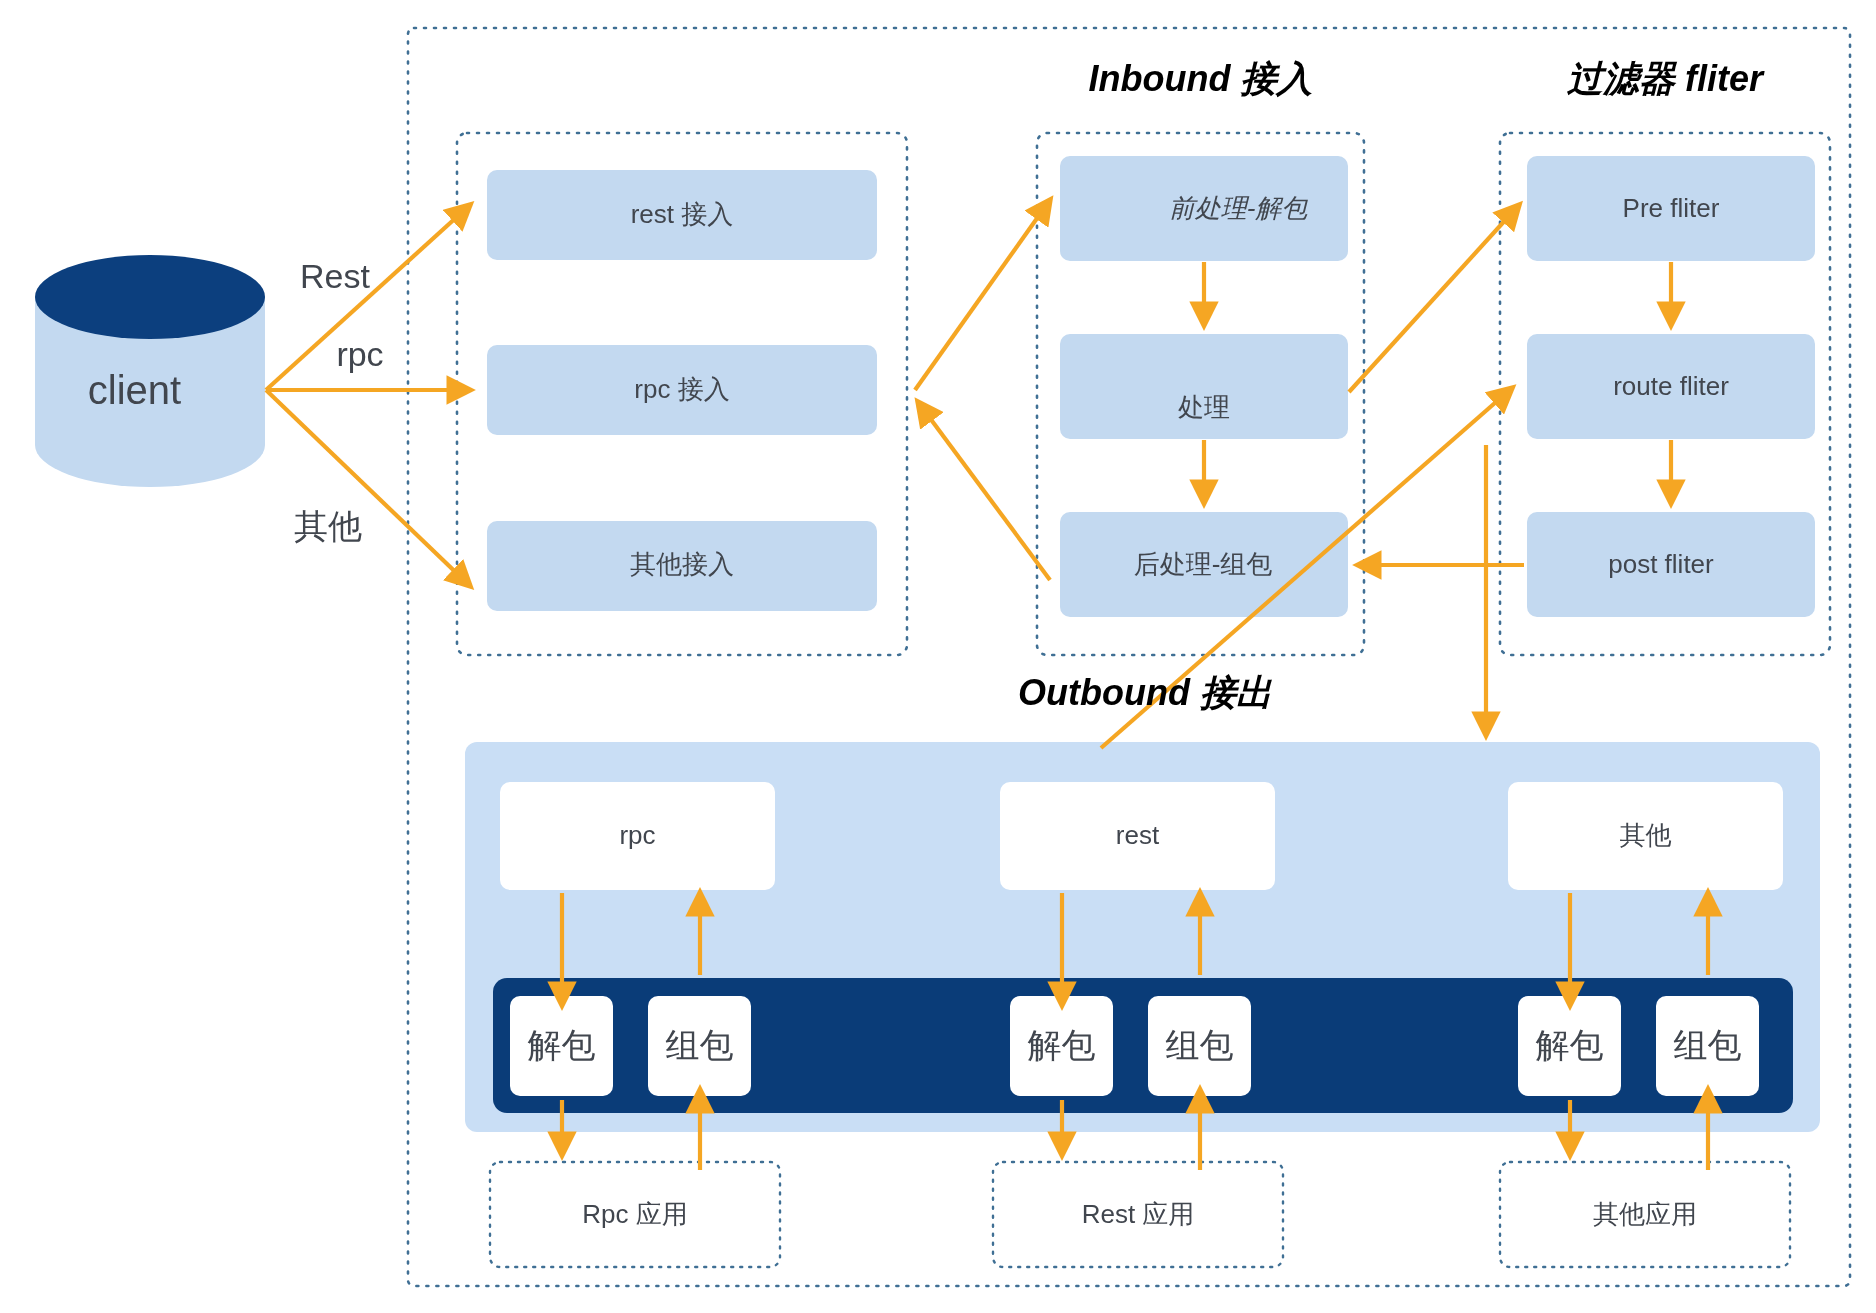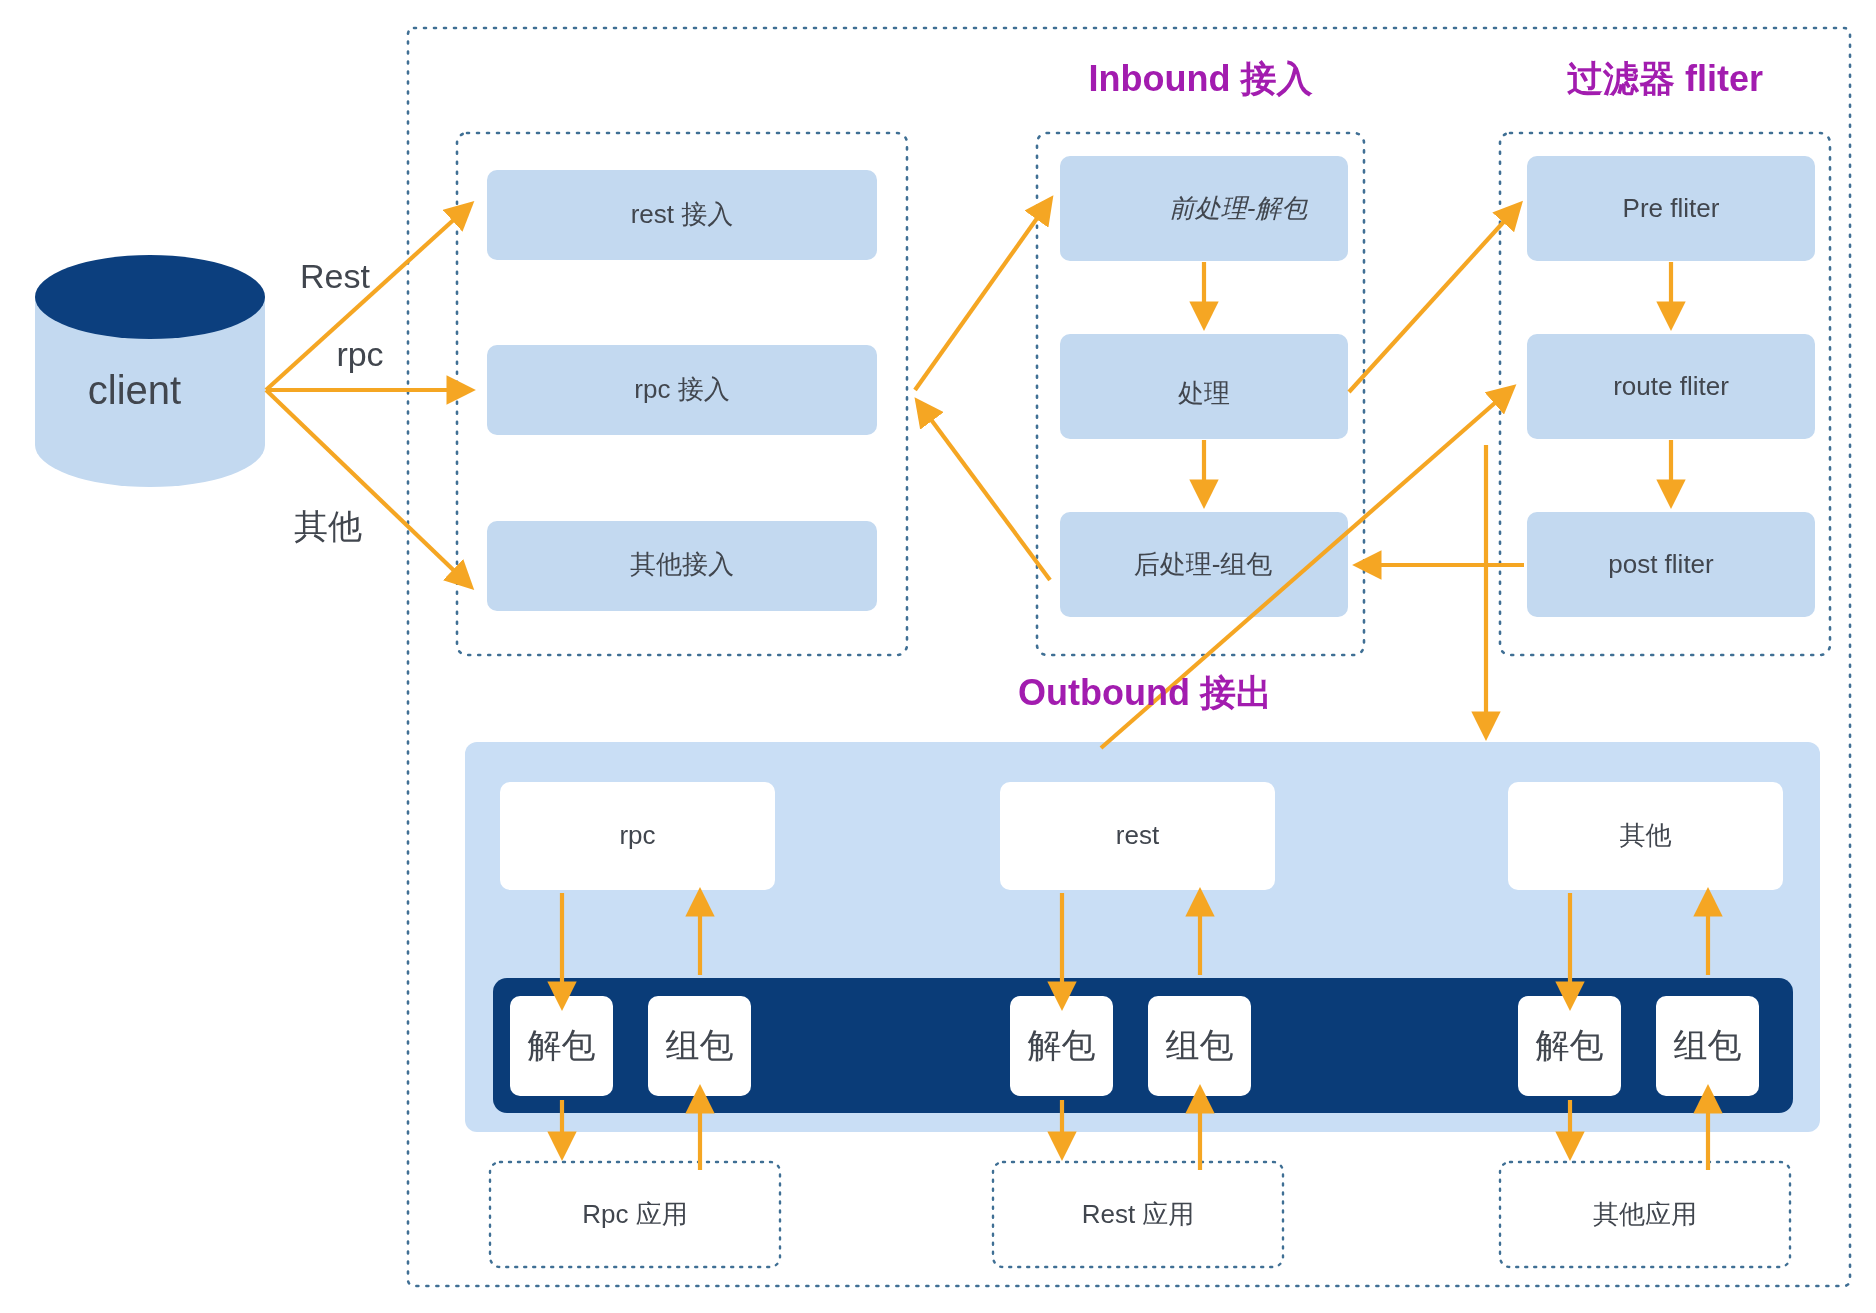--- a/index.html
+++ b/index.html
@@ -5,21 +5,21 @@
   html,body{margin:0;padding:0;background:#ffffff;}
   body{font-family:"Liberation Sans","DejaVu Sans",sans-serif;}
   #stage{position:relative;width:1876px;height:1313px;background:#ffffff;overflow:hidden;}
   svg#canvas{position:absolute;left:0;top:0;width:1876px;height:1313px;}
 
   .node-text{
     position:absolute;display:flex;align-items:center;justify-content:center;
     color:#41464e;text-align:center;line-height:1.15;
     white-space:nowrap;pointer-events:none;
   }
-  .t-title{font-weight:bold;font-size:36px;color:#a21caf;}
+  .t-title{font-weight:bold;font-size:36px;color:#000000;font-style:italic;}
   .t-box{font-size:26px;border-radius:16px;}
   .t-small{font-size:34px;}
   .t-edge{font-size:34px;color:#41464e;}
   .t-cyl{font-size:40px;}
 </style>
 </head>
 <body>
 
 <div id="stage">
 
@@ -125,21 +125,21 @@
 
   <div class="node-text t-title" style="left:1037px;top:54px;width:327px;height:50px;">Inbound 接入</div>
   <div class="node-text t-title" style="left:1500px;top:54px;width:330px;height:50px;">过滤器 fliter</div>
   <div class="node-text t-title" style="left:935px;top:668px;width:420px;height:50px;">Outbound 接出</div>
 
   <div class="node-text t-box" style="left:487px;top:170px;width:390px;height:90px;">rest 接入</div>
   <div class="node-text t-box" style="left:487px;top:345px;width:390px;height:90px;">rpc 接入</div>
   <div class="node-text t-box" style="left:487px;top:521px;width:390px;height:88px;">其他接入</div>
 
   <div class="node-text t-box" style="left:1084px;top:156px;width:308px;height:105px;font-style:italic;">前处理-解包</div>
-  <div class="node-text t-box" style="left:1060px;top:326px;width:288px;height:135px;">处理</div>
+  <div class="node-text t-box" style="left:1060px;top:340px;width:288px;height:135px;">处理</div>
   <div class="node-text t-box" style="left:1059px;top:512px;width:288px;height:105px;">后处理-组包</div>
 
   <div class="node-text t-box" style="left:1527px;top:156px;width:288px;height:105px;">Pre fliter</div>
   <div class="node-text t-box" style="left:1527px;top:334px;width:288px;height:105px;">route fliter</div>
   <div class="node-text t-box" style="left:1527px;top:512px;width:268px;height:105px;">post fliter</div>
 
   <div class="node-text t-box" style="left:500px;top:782px;width:275px;height:108px;">rpc</div>
   <div class="node-text t-box" style="left:1000px;top:782px;width:275px;height:108px;">rest</div>
   <div class="node-text t-box" style="left:1508px;top:782px;width:275px;height:108px;">其他</div>
 

